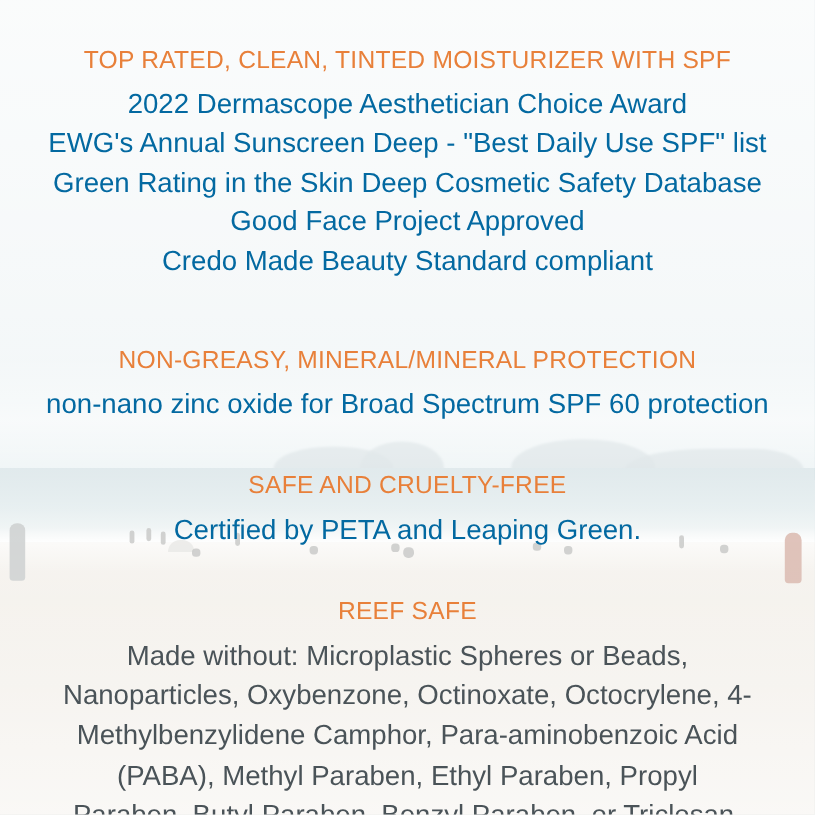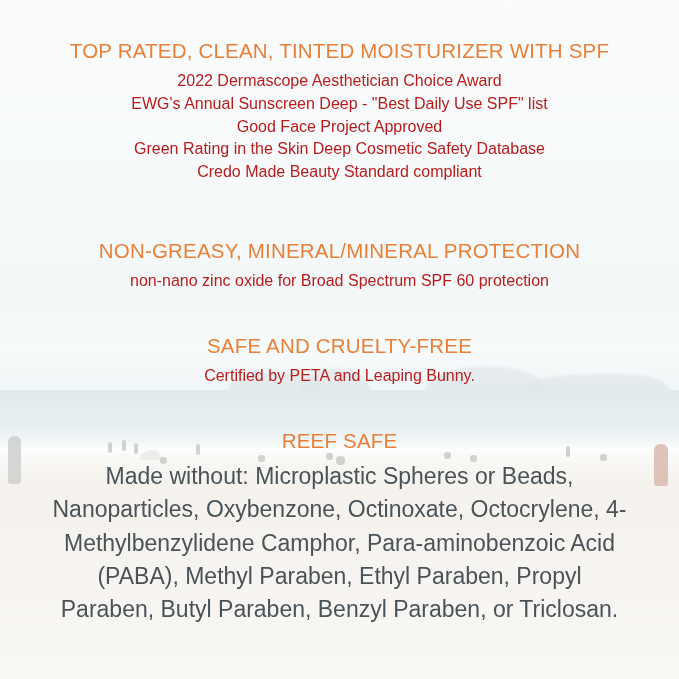--- a/index.html
+++ b/index.html
@@ -162,23 +162,23 @@
     color: #e8803a;
     font-size: 20.5px;
     letter-spacing: 0.2px;
     line-height: 1.28;
     margin: 0 0 6px 0;
     font-weight: 400;
   }
   .heading.h-first { font-size: 20.5px; }
 
   .line {
-    font-size: 16px;
+    font-size: 23px;
     line-height: 1.42;
-    color: #b91c1c;
+    color: #0369a1;
     margin: 0;
     font-weight: 400;
   }
 
   .para {
     font-size: 23px;
     line-height: 1.45;
     color: #4a5358;
     margin: 0;
     padding: 0 14px;
@@ -225,37 +225,37 @@
 
     <div class="bg-veil"></div>
   </div>
 
   <div class="content">
 
     <div class="section">
       <div class="heading h-first">TOP RATED, CLEAN, TINTED MOISTURIZER WITH SPF</div>
       <div class="line">2022 Dermascope Aesthetician Choice Award</div>
       <div class="line">EWG's Annual Sunscreen Deep - "Best Daily Use SPF" list</div>
+      <div class="line">Green Rating in the Skin Deep Cosmetic Safety Database</div>
       <div class="line">Good Face Project Approved</div>
-      <div class="line">Green Rating in the Skin Deep Cosmetic Safety Database</div>
       <div class="line">Credo Made Beauty Standard compliant</div>
     </div>
 
     <div class="gap-lg"></div>
 
     <div class="section">
       <div class="heading">NON-GREASY, MINERAL/MINERAL PROTECTION</div>
       <div class="line">non-nano zinc oxide for Broad Spectrum SPF 60 protection</div>
     </div>
 
     <div class="gap-md"></div>
 
     <div class="section">
       <div class="heading">SAFE AND CRUELTY-FREE</div>
-      <div class="line">Certified by PETA and Leaping Bunny.</div>
+      <div class="line">Certified by PETA and Leaping Green.</div>
     </div>
 
     <div class="gap-md"></div>
 
     <div class="section">
       <div class="heading">REEF SAFE</div>
       <div class="para">Made without: Microplastic Spheres or Beads, Nanoparticles, Oxybenzone, Octinoxate, Octocrylene, 4-Methylbenzylidene Camphor, Para-aminobenzoic Acid (PABA), Methyl Paraben, Ethyl Paraben, Propyl Paraben, Butyl Paraben, Benzyl Paraben, or Triclosan.</div>
     </div>
 
   </div>

